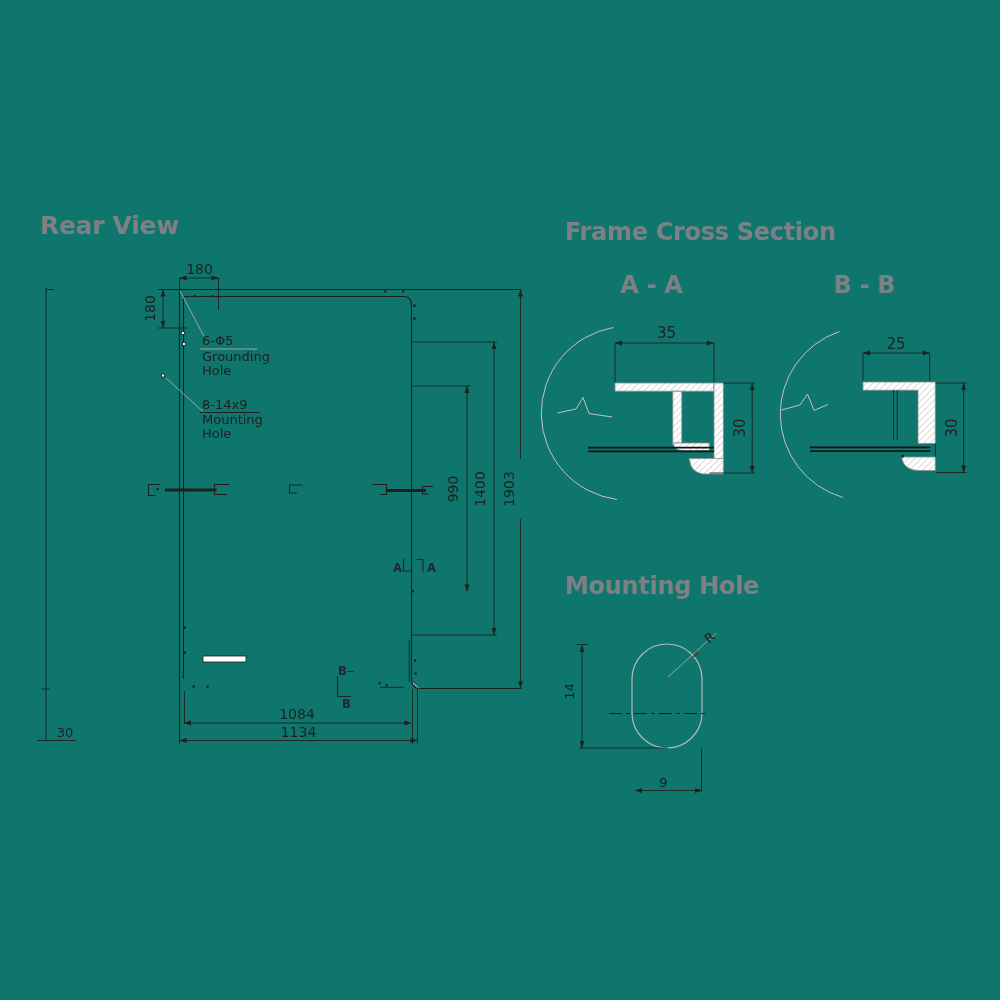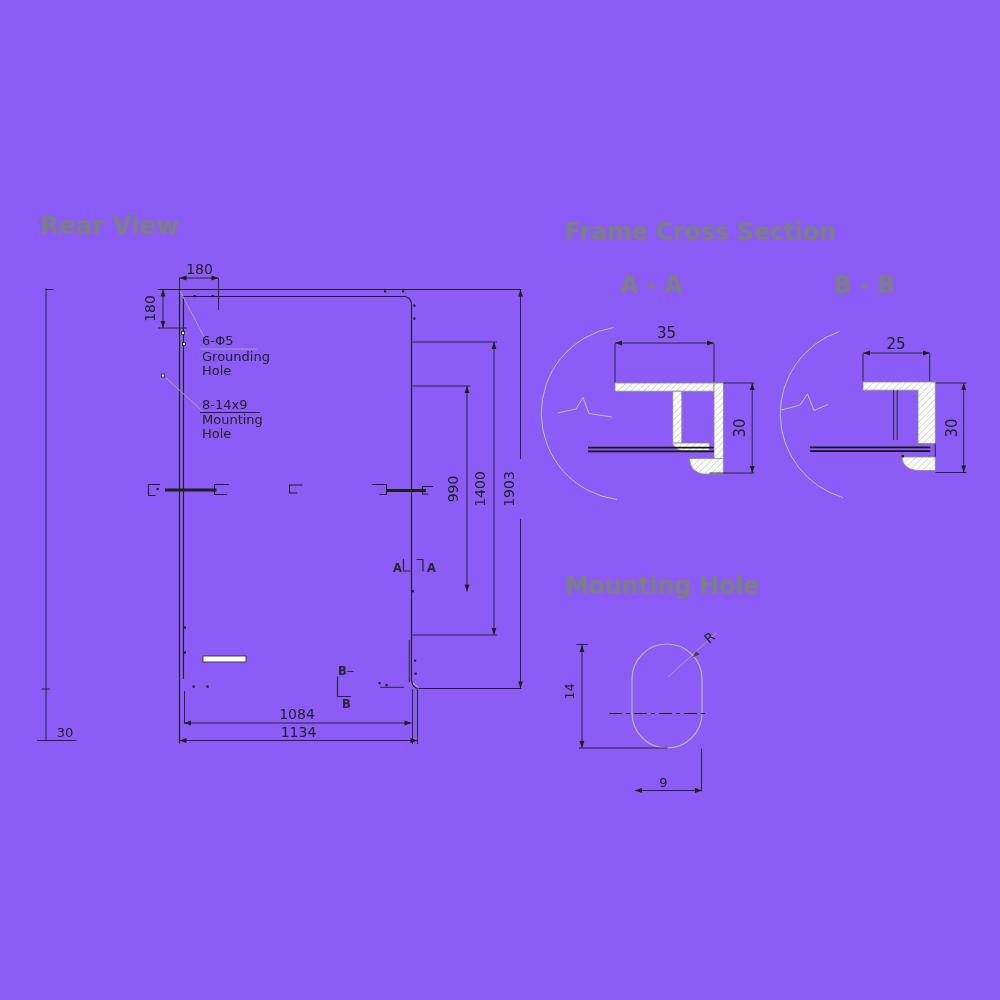--- a/index.html
+++ b/index.html
@@ -1,16 +1,16 @@
 <!DOCTYPE html>
 <html><head>
 <meta charset="utf-8">
 <style>
   html,body{margin:0;padding:0;background:#ffffff;}
-  .canvas{position:relative;width:1000px;height:1000px;background:#8b5cf6;overflow:hidden;
+  .canvas{position:relative;width:1000px;height:1000px;background:#0f766e;overflow:hidden;
           font-family:"DejaVu Sans","Liberation Sans",sans-serif;}
   svg{position:absolute;left:0;top:0;}
   text{fill:#1f1f1f;}
   .title{font-weight:bold;fill:#7d8084;letter-spacing:-0.3px;}
   .dim{font-size:14px;}
   .dim-sm{font-size:13px;}
   .lbl{font-size:13px;}
   .mark{font-size:11.5px;fill:#26262e;font-weight:bold;}
   .ln{stroke:#1f1f1f;stroke-width:1.1;fill:none;}
   .thin{stroke:#1f1f1f;stroke-width:0.9;fill:none;}

